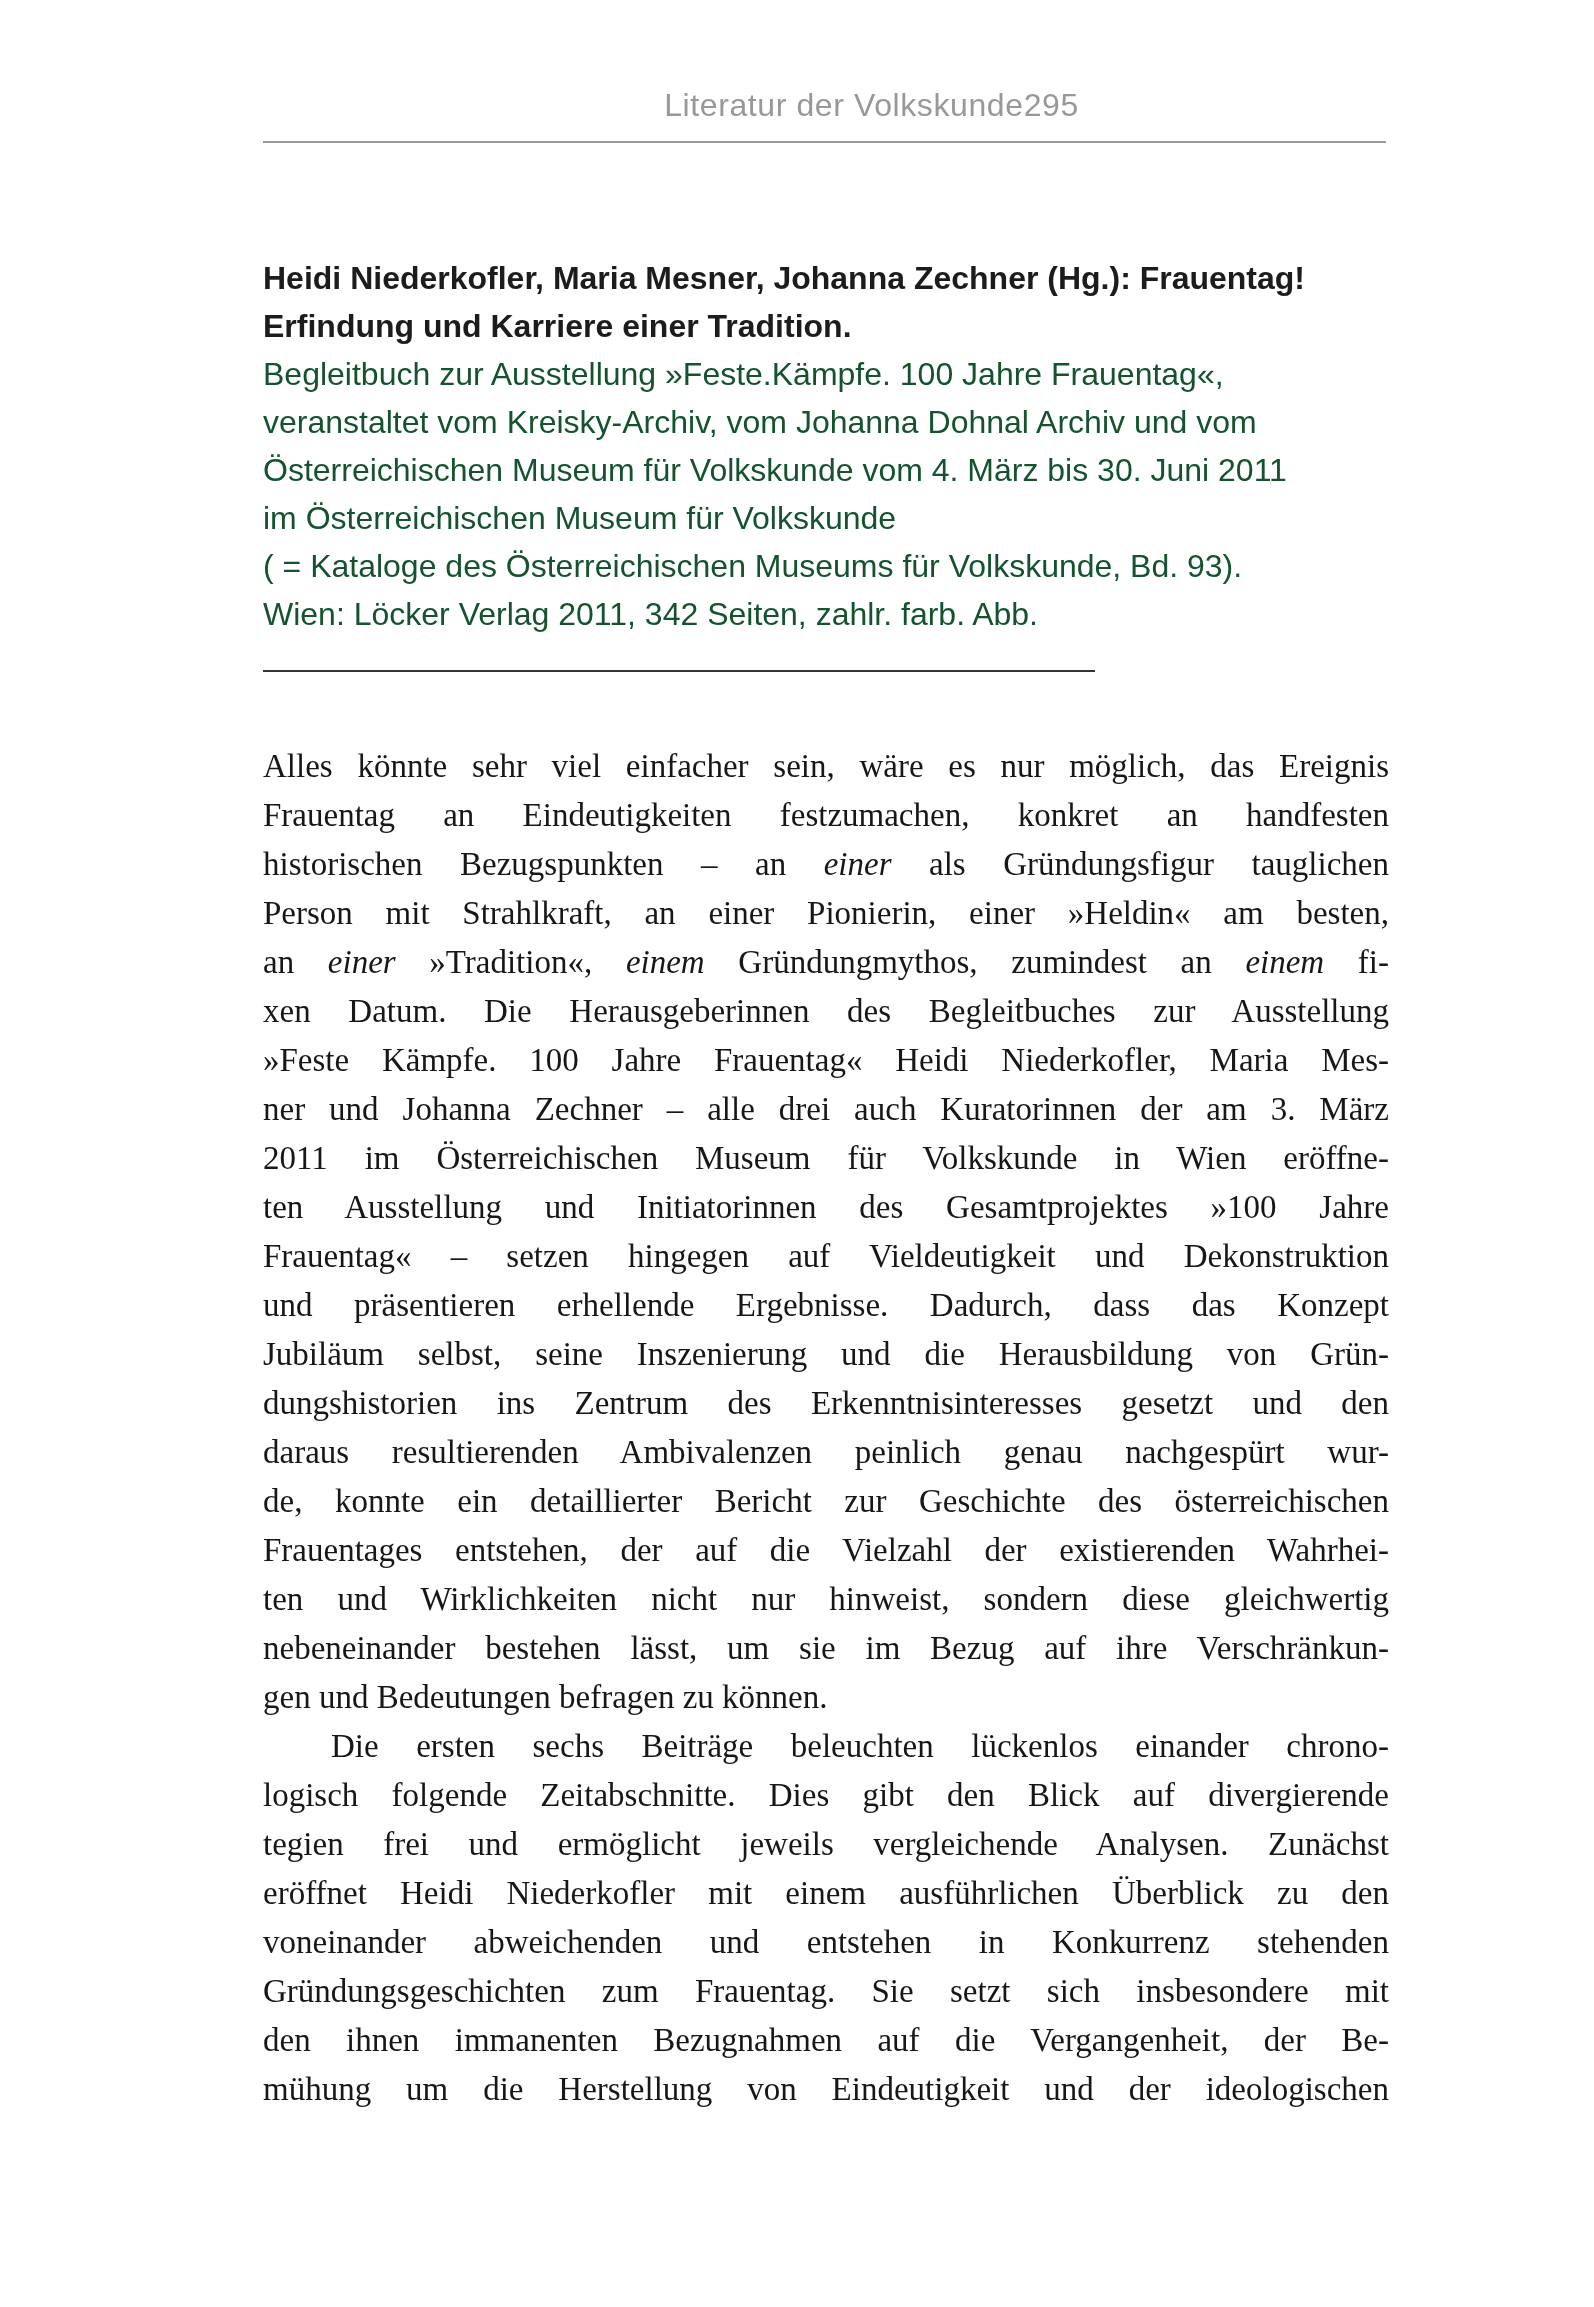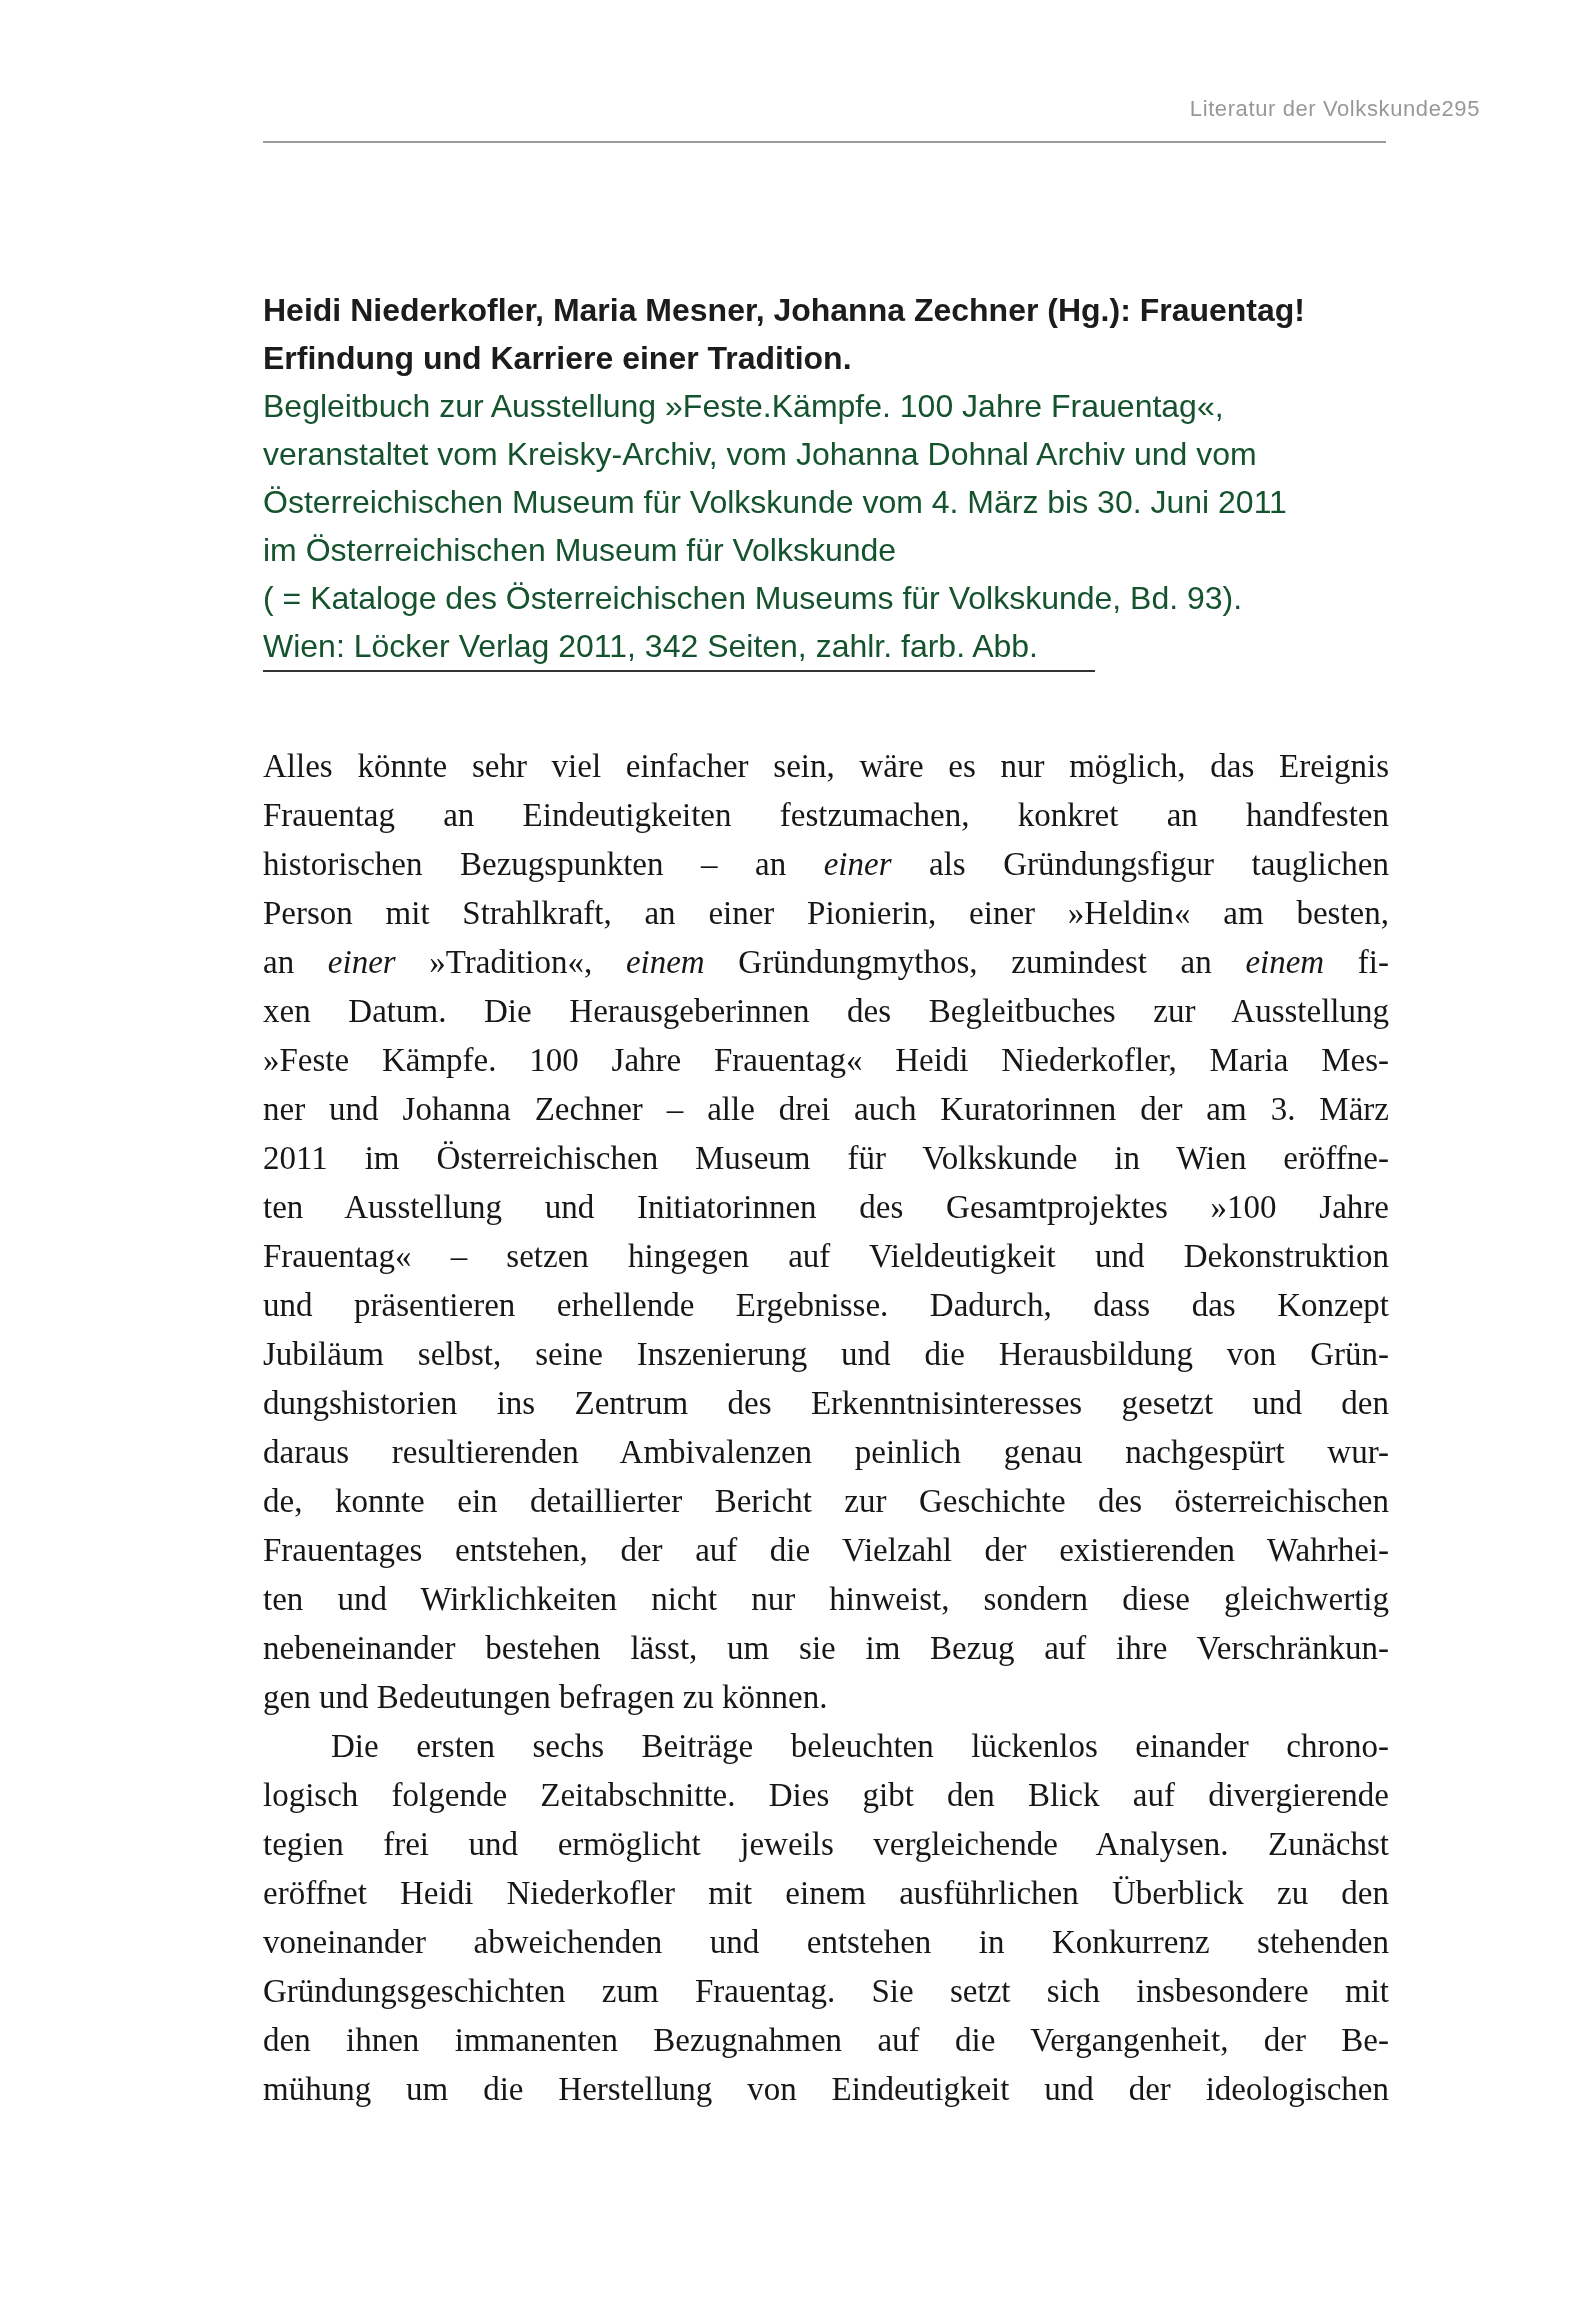--- a/index.html
+++ b/index.html
@@ -9,45 +9,44 @@
     height: 2307px;
     background: #ffffff;
     overflow: hidden;
     font-family: "Liberation Sans", "DejaVu Sans", sans-serif;
   }
 
   
   .running-header {
     position: absolute;
     left: 263px;
-    top: 96px;
+    top: 87px;
     width: 1217px;
     display: flex;
-    justify-content: flex-end;
+    justify-content: center;
     align-items: baseline;
-    font-size: 22px;
+    font-size: 32px;
     letter-spacing: 0.6px;
     color: #989898;
   }
   .header-rule {
     position: absolute;
     left: 263px;
     top: 141px;
     width: 1123px;
     height: 2.4px;
     background: #9b9b9b;
   }
 
   
   .citation {
     position: absolute;
     left: 263px;
     top: 254px;
     width: 1140px;
-    margin-top: 32px;
   }
   .cite-title { margin: 0; padding: 0; font-size: 32px; font-weight: 700; color: #1c1c1c; }
   .title-line { line-height: 48px; white-space: nowrap; }
   .cite-details { font-size: 32px; font-weight: 400; color: #14532d; }
   .cite-line { line-height: 48px; white-space: nowrap; }
 
   .citation-divider {
     position: absolute;
     left: 263px;
     top: 670px;

